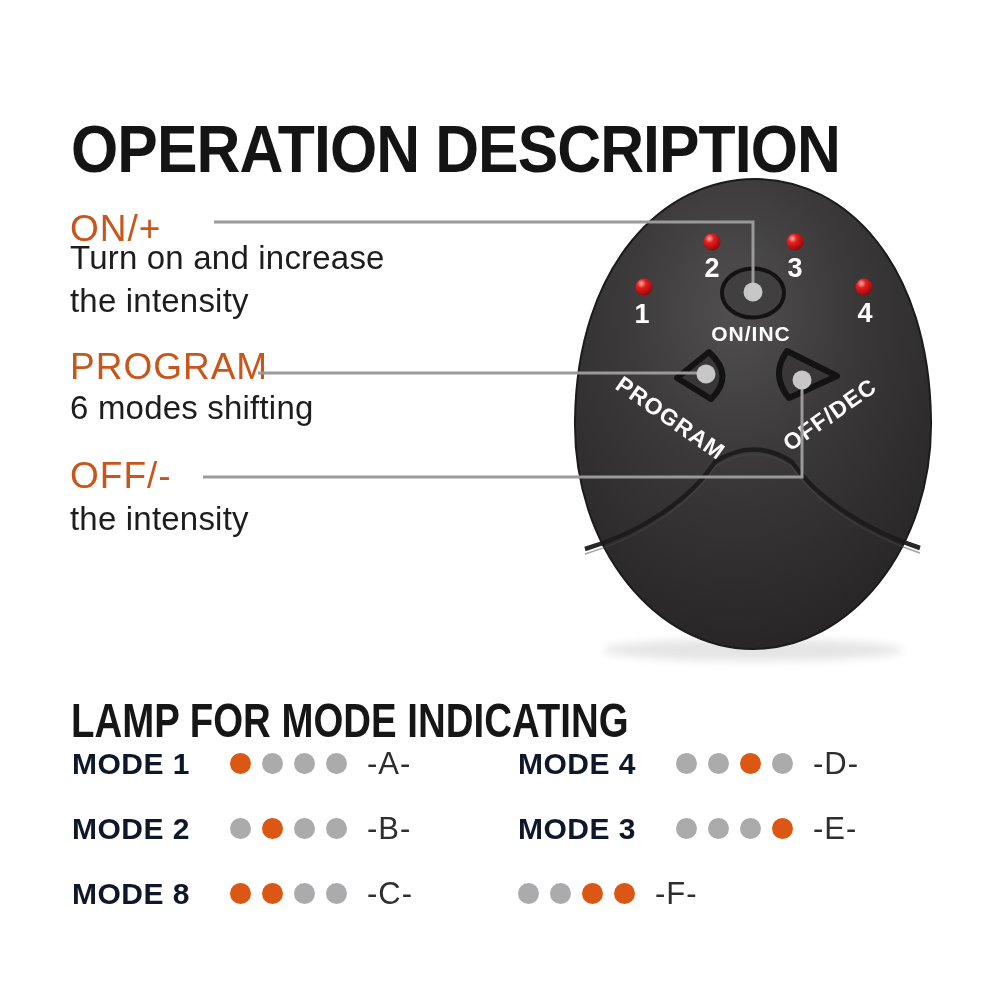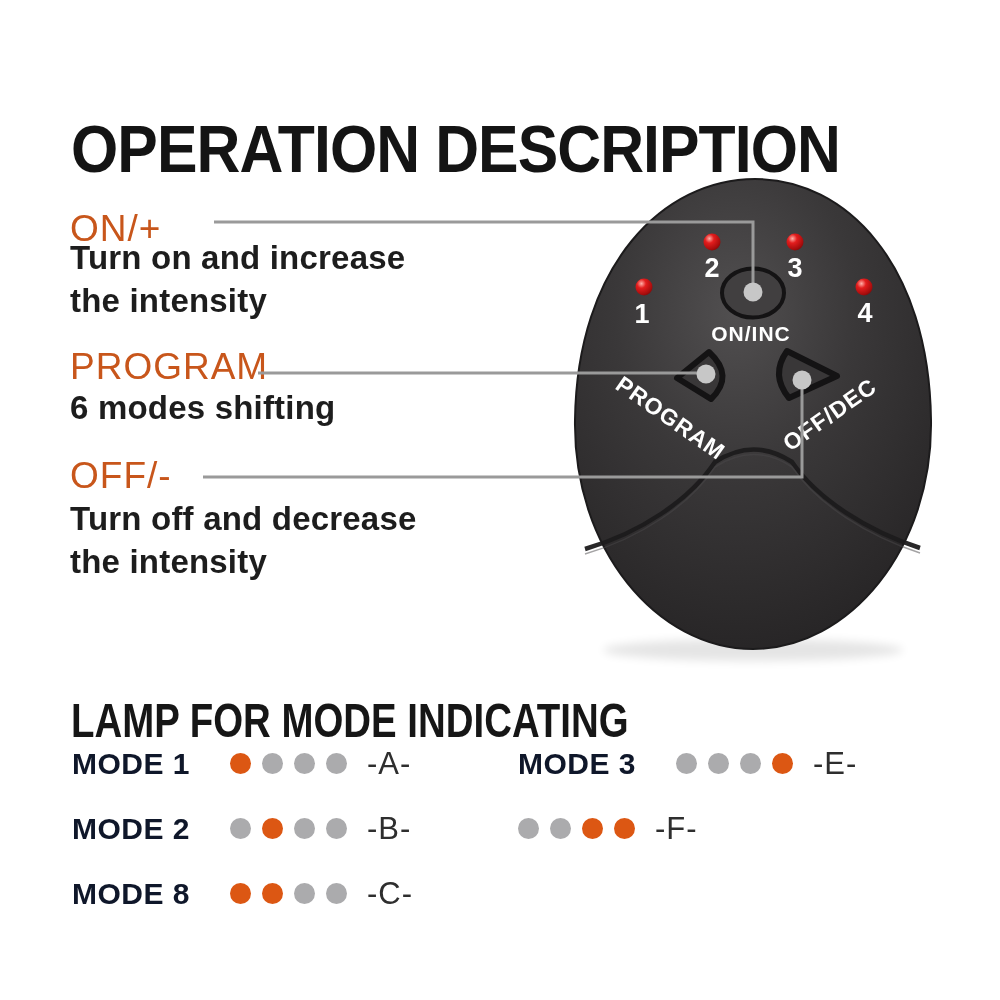--- a/index.html
+++ b/index.html
@@ -13,21 +13,21 @@
     transform:scaleX(0.92);transform-origin:left top;
   }
 
   .c-label{
     position:absolute;left:70px;
     font-size:37px;font-weight:400;color:var(--accent,#C8561B);
     line-height:1;white-space:nowrap;letter-spacing:1px;
   }
   .c-desc{
     position:absolute;left:70px;
-    font-size:33px;font-weight:700;color:#1d1d1d;
+    font-size:33px;font-weight:400;color:#1d1d1d;
     line-height:43px;white-space:nowrap;letter-spacing:0.2px;
   }
   #label-on{top:210px;}   #desc-on{top:236px;}
   #label-prog{top:348px;} #desc-prog{top:386px;text-align:center;}
   #label-off{top:457px;}  #desc-off{top:497px;}
 
   .device-svg{position:absolute;left:0;top:0;width:1000px;height:1000px;}
 
   .lamp-heading{
     position:absolute;left:71px;top:657px;
@@ -68,21 +68,20 @@
     <div>the intensity</div>
   </div>
 
   <div class="c-label" id="label-prog">PROGRAM</div>
   <div class="c-desc" id="desc-prog">
     <div>6 modes shifting</div>
   </div>
 
   <div class="c-label" id="label-off">OFF/-</div>
   <div class="c-desc" id="desc-off">
-    <div>Turn off and decrease</div>
     <div>the intensity</div>
   </div>
 
   <svg class="device-svg" viewBox="0 0 1000 1000" aria-hidden="true">
     <defs>
       <radialGradient id="bodyg" cx="45%" cy="28%" r="80%">
         <stop offset="0" stop-color="#514f50"></stop>
         <stop offset="0.42" stop-color="#3a3839"></stop>
         <stop offset="1" stop-color="#242223"></stop>
       </radialGradient>
@@ -159,20 +158,30 @@
         <div class="mode-name">MODE 8</div>
         <div class="mode-dots">
           <span class="lamp-dot on"></span>
           <span class="lamp-dot on"></span>
           <span class="lamp-dot off"></span>
           <span class="lamp-dot off"></span>
         </div>
         <div class="mode-code">-C-</div>
       </div>
       <div class="mode-row">
+        <div class="mode-name">MODE 4</div>
+        <div class="mode-dots">
+          <span class="lamp-dot off"></span>
+          <span class="lamp-dot off"></span>
+          <span class="lamp-dot on"></span>
+          <span class="lamp-dot off"></span>
+        </div>
+        <div class="mode-code">-D-</div>
+      </div>
+      <div class="mode-row">
         <div class="mode-name">MODE 3</div>
         <div class="mode-dots">
           <span class="lamp-dot off"></span>
           <span class="lamp-dot off"></span>
           <span class="lamp-dot off"></span>
           <span class="lamp-dot on"></span>
         </div>
         <div class="mode-code">-E-</div>
       </div>
       <div class="mode-row">

